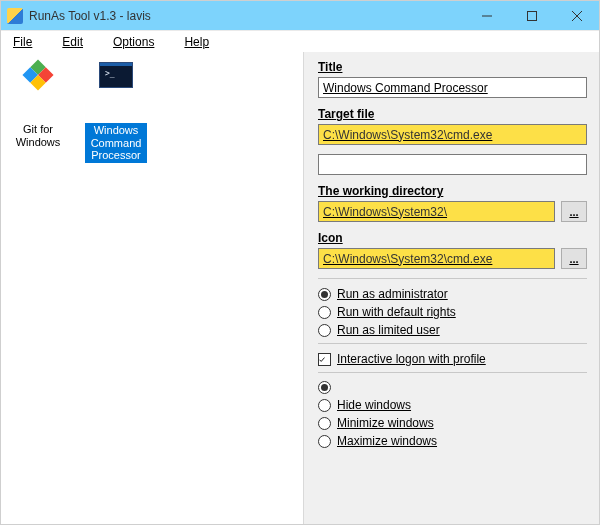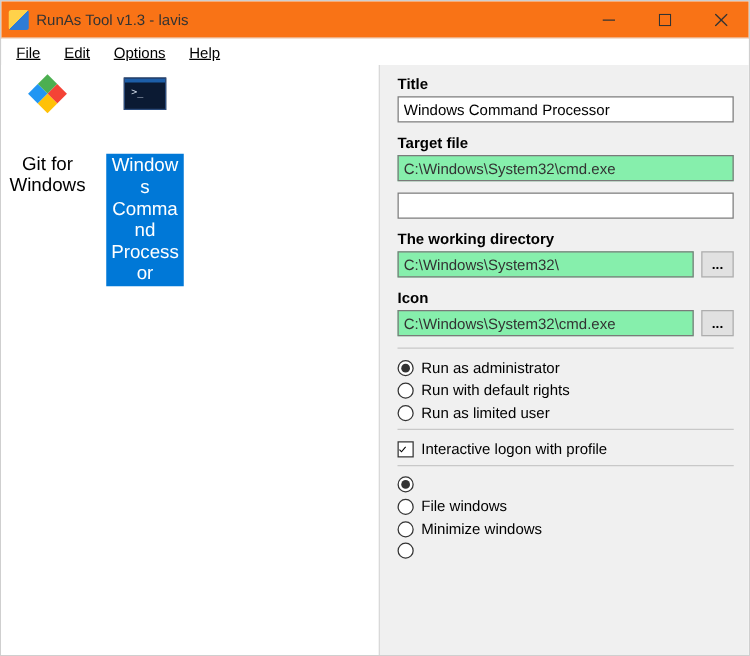--- a/index.html
+++ b/index.html
@@ -12,40 +12,40 @@
     width: 600px;
     height: 525px;
     overflow: hidden;
     border: 1px solid #cfcfcf;
   }
   .titlebar {
     display: flex;
     align-items: center;
     height: 30px;
     padding: 0 0 0 6px;
-    background: #f97316;
+    background: #7dd3fc;
     border-bottom: 1px solid #eaeaea;
   }
   .titlebar .app-icon {
     width: 16px; height: 16px; margin-right: 6px;
     background: linear-gradient(135deg,#ffd24a 0 50%,#2e7cd6 50% 100%);
     border-radius: 2px;
   }
   .titlebar .title-text { flex: 0 0 auto; font-size: 12px; color: #333; }
   .titlebar .spacer { flex: 1 1 auto; }
   .win-controls { display: flex; height: 100%; }
   .win-btn {
     width: 45px; height: 100%;
     display: flex; align-items: center; justify-content: center;
     color: #333;
   }
   .win-btn svg { width: 10px; height: 10px; }
   .menubar {
     display: flex;
-    gap: 7px;
+    gap: 18px;
     padding: 2px 6px 4px 6px;
     background: #fff;
     font-size: 12px;
   }
   .menu-item {
     padding: 2px 6px;
   }
   .menu-item .ul { text-decoration: underline; }
   .client {
     position: absolute;
@@ -66,21 +66,21 @@
     width: 66px;
     text-align: center;
     padding: 2px;
     line-height: 1.15;
   }
   .desktop-item .icon-box {
     width: 36px; height: 30px; margin: 0 auto 4px auto;
     display: flex; align-items: center; justify-content: center;
   }
   .desktop-item .label {
-    font-size: 15px;
+    font-size: 11px;
     word-wrap: break-word;
     margin-top: 33px;
   }
   .desktop-item.selected .label {
     background: #0078d7;
     color: #fff;
     padding: 1px 2px;
   }
   .git-icon svg { width: 32px; height: 32px; }
   .cmd-icon {
@@ -92,35 +92,36 @@
   }
   .cmd-icon .bar { width: 100%; height: 3px; background: #1d5ea8; position: relative; top:-2px; left:-3px; margin-right:-6px; box-sizing:content-box; padding:0 3px;}
   .cmd-icon-inner { position: relative; width:100%; height:100%; }
   .cmd-icon .prompt { position:absolute; top:4px; left:2px; color:#dfe8f5; font-size:8px; font-family:monospace; }
   .right-pane {
     flex: 1 1 auto;
     background: #f0f0f0;
     border-left: 1px solid #d9d9d9;
     padding: 8px 12px 8px 14px;
     overflow-y: auto;
+    text-decoration: underline;
   }
   .field-group { margin-bottom: 9px; }
   .field-label { font-weight: bold; font-size: 12px; margin-bottom: 3px; }
   .field-row { display: flex; gap: 6px; align-items: center; }
   .text-input {
     flex: 1 1 auto;
     height: 21px;
     background: #fff;
     border: 1px solid #7a7a7a;
     padding: 2px 4px;
     font-size: 12px;
     font-family: inherit;
     color: #000;
   }
-  .text-input.readonly { background: #86efac; color:#333; }
+  .text-input.readonly { background: #fde047; color:#333; }
   .browse-btn {
     width: 26px; height: 21px;
     background: #e1e1e1;
     border: 1px solid #adadad;
     display: flex; align-items: center; justify-content: center;
     font-weight: bold;
     font-size: 11px;
   }
   .sep {
     height: 1px;
@@ -278,24 +279,25 @@
       <span>Interactive logon with profile</span>
     </div>
 
     <div class="sep"></div>
 
     <div class="radio-row">
       <span class="radio checked"></span>
     </div>
     <div class="radio-row">
       <span class="radio"></span>
-      <span>File windows</span>
+      <span>Hide windows</span>
     </div>
     <div class="radio-row">
       <span class="radio"></span>
       <span>Minimize windows</span>
     </div>
     <div class="radio-row">
       <span class="radio"></span>
+      <span>Maximize windows</span>
     </div>
 
   </div>
 </div>
 
 </body></html>

